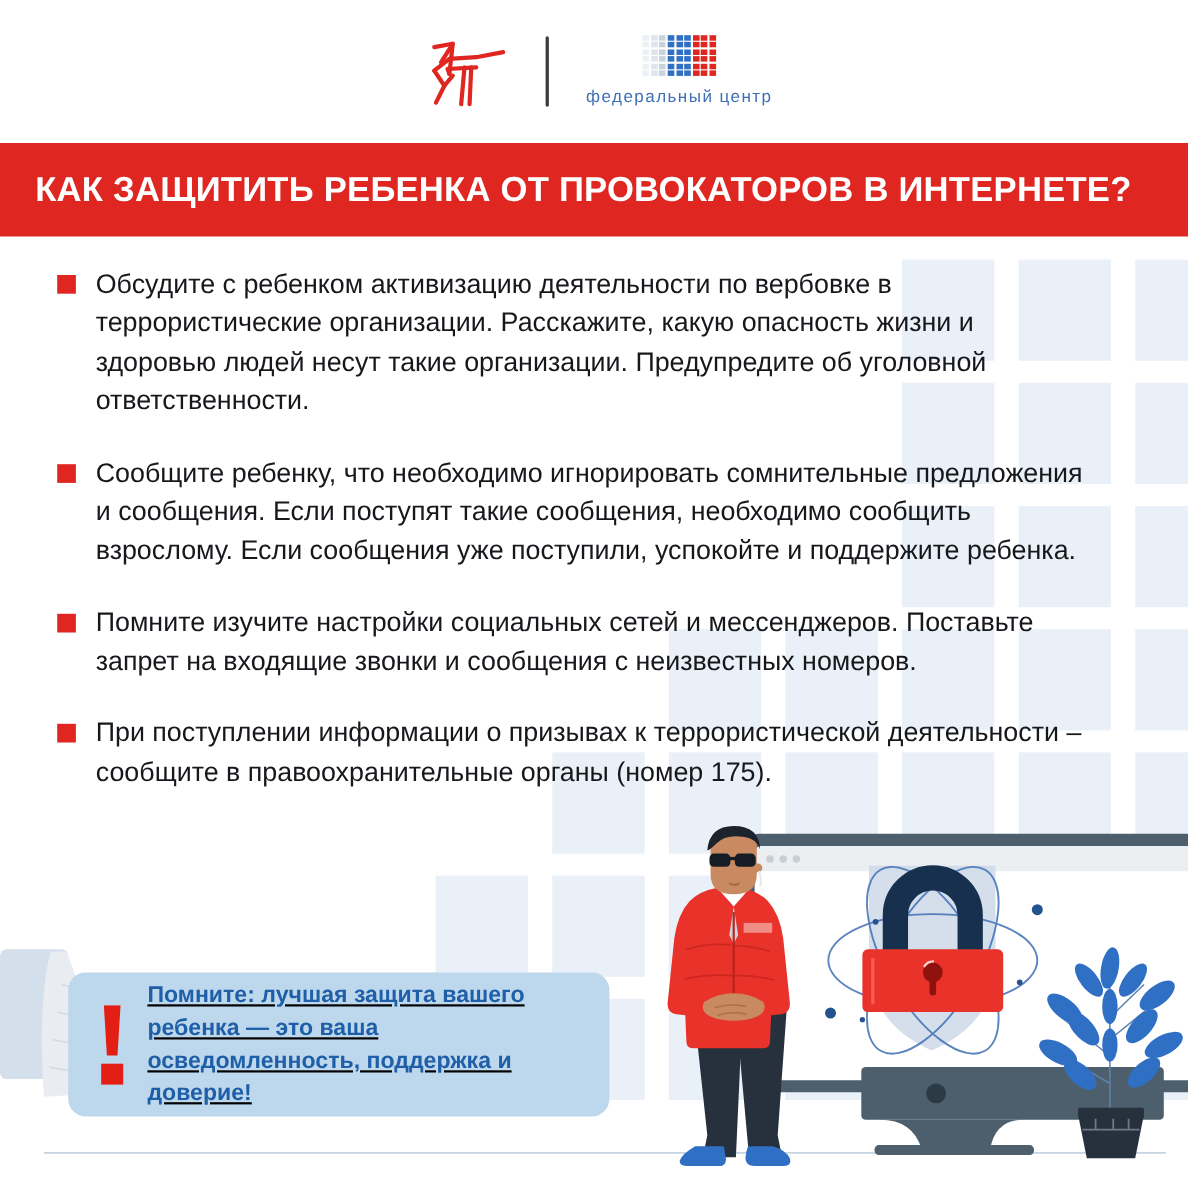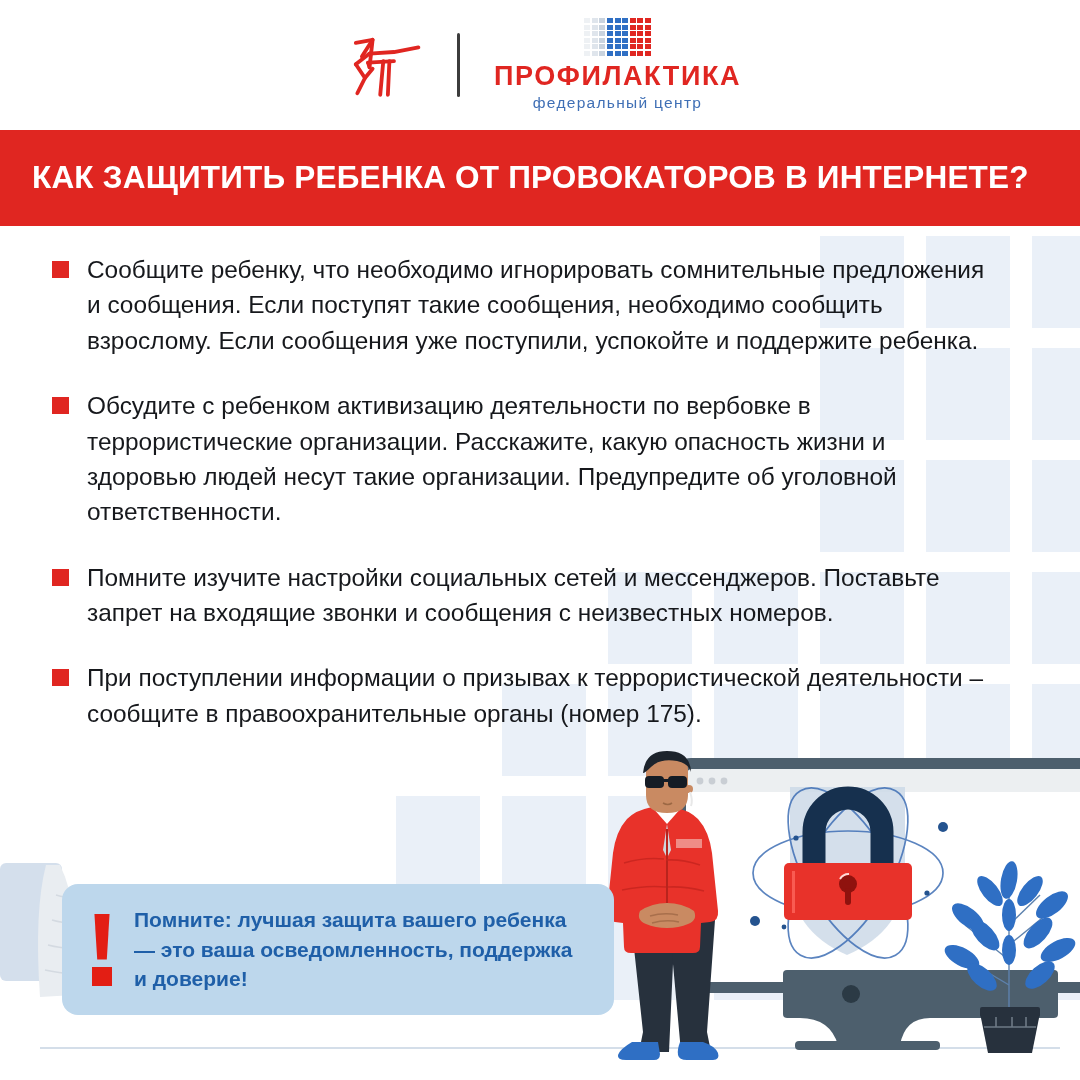--- a/index.html
+++ b/index.html
@@ -18,34 +18,34 @@
   .logo-bar{position:relative;z-index:3;height:130px;display:flex;align-items:center;justify-content:center;gap:34px;}
   .mark-animal{width:84px;height:70px;display:block;}
   .logo-divider{width:3px;height:64px;background:#3c3c3c;border-radius:2px;}
   .brand{display:flex;flex-direction:column;align-items:center;}
   .brand-grid{display:grid;grid-template-columns:repeat(9,6px);grid-template-rows:repeat(6,5px);gap:1.6px;margin-bottom:7px;}
   .bc{width:6px;height:5px;}
   .brand-name{color:#E02621;font-weight:bold;font-size:27px;letter-spacing:1.6px;line-height:1;}
   .brand-sub{color:#3f6fb5;font-size:15.5px;letter-spacing:1.3px;margin-top:4px;}
 
   
-  .title-banner{position:relative;z-index:3;background:#E02621;height:96px;display:flex;align-items:center;padding-left:32px;box-sizing:border-box;}
+  .title-banner{position:relative;z-index:3;background:#E02621;height:85px;display:flex;align-items:center;padding-left:32px;box-sizing:border-box;}
   .title-banner h1{margin:0;color:#fff;font-size:31.5px;font-weight:bold;letter-spacing:0.2px;line-height:1;white-space:nowrap;}
 
   
   .content{position:relative;z-index:3;padding:26px 42px 0 52px;}
   .bullet{display:flex;gap:18px;margin-bottom:30px;}
   .bullet-mark{flex:0 0 auto;width:17px;height:17px;background:#E02621;margin-top:9px;}
   .bullet-text{font-size:24.4px;line-height:1.45;color:#16181c;max-width:905px;}
 
   
   .illus{position:absolute;left:0;top:745px;width:1080px;height:335px;z-index:2;}
 
   
-  .callout{position:absolute;left:62px;top:884px;width:552px;height:131px;background:#bdd7ec;border-radius:16px;z-index:4;display:flex;align-items:center;padding:0 26px 0 30px;box-sizing:border-box;gap:22px;}
+  .callout{position:absolute;left:62px;top:884px;width:492px;height:131px;background:#bdd7ec;border-radius:16px;z-index:4;display:flex;align-items:center;padding:0 26px 0 30px;box-sizing:border-box;gap:22px;text-decoration:underline;}
   .excl{flex:0 0 auto;display:flex;flex-direction:column;align-items:center;gap:7px;}
   .excl-bar{width:20px;height:46px;background:#E31E14;clip-path:polygon(12% 0,88% 0,74% 100%,26% 100%);}
   .excl-dot{width:20px;height:19px;background:#E31E14;}
   .callout-text{color:#1f5fa8;font-weight:bold;font-size:21px;line-height:1.42;}
 </style>
 </head>
 <body>
 
 <div class="poster">
 
@@ -152,37 +152,36 @@
           <span class="bc" style="background: rgb(238, 241, 244);"></span>
           <span class="bc" style="background: rgb(223, 229, 236);"></span>
           <span class="bc" style="background: rgb(201, 211, 222);"></span>
           <span class="bc" style="background: rgb(47, 111, 196);"></span>
           <span class="bc" style="background: rgb(47, 111, 196);"></span>
           <span class="bc" style="background: rgb(47, 111, 196);"></span>
           <span class="bc" style="background: rgb(224, 38, 33);"></span>
           <span class="bc" style="background: rgb(224, 38, 33);"></span>
           <span class="bc" style="background: rgb(224, 38, 33);"></span>
         </div>
-      <div class="brand-name">ПРОФИЛАКТИКА</div>
       <div class="brand-sub">федеральный центр</div>
     </div>
   </div>
 
   <div class="title-banner">
     <h1>КАК ЗАЩИТИТЬ РЕБЕНКА ОТ ПРОВОКАТОРОВ В ИНТЕРНЕТЕ?</h1>
   </div>
 
   <div class="content">
     <div class="bullet">
       <div class="bullet-mark"></div>
-      <div class="bullet-text">Сообщите ребенку, что необходимо игнорировать сомнительные предложения и сообщения. Если поступят такие сообщения, необходимо сообщить взрослому. Если сообщения уже поступили, успокойте и поддержите ребенка.</div>
+      <div class="bullet-text">Обсудите с ребенком активизацию деятельности по вербовке в террористические организации. Расскажите, какую опасность жизни и здоровью людей несут такие организации. Предупредите об уголовной ответственности.</div>
     </div>
     <div class="bullet">
       <div class="bullet-mark"></div>
-      <div class="bullet-text">Обсудите с ребенком активизацию деятельности по вербовке в террористические организации. Расскажите, какую опасность жизни и здоровью людей несут такие организации. Предупредите об уголовной ответственности.</div>
+      <div class="bullet-text">Сообщите ребенку, что необходимо игнорировать сомнительные предложения и сообщения. Если поступят такие сообщения, необходимо сообщить взрослому. Если сообщения уже поступили, успокойте и поддержите ребенка.</div>
     </div>
     <div class="bullet">
       <div class="bullet-mark"></div>
       <div class="bullet-text">Помните изучите настройки социальных сетей и мессенджеров. Поставьте запрет на входящие звонки и сообщения с неизвестных номеров.</div>
     </div>
     <div class="bullet">
       <div class="bullet-mark"></div>
       <div class="bullet-text">При поступлении информации о призывах к террористической деятельности – сообщите в правоохранительные органы (номер 175).</div>
     </div>
   </div>

